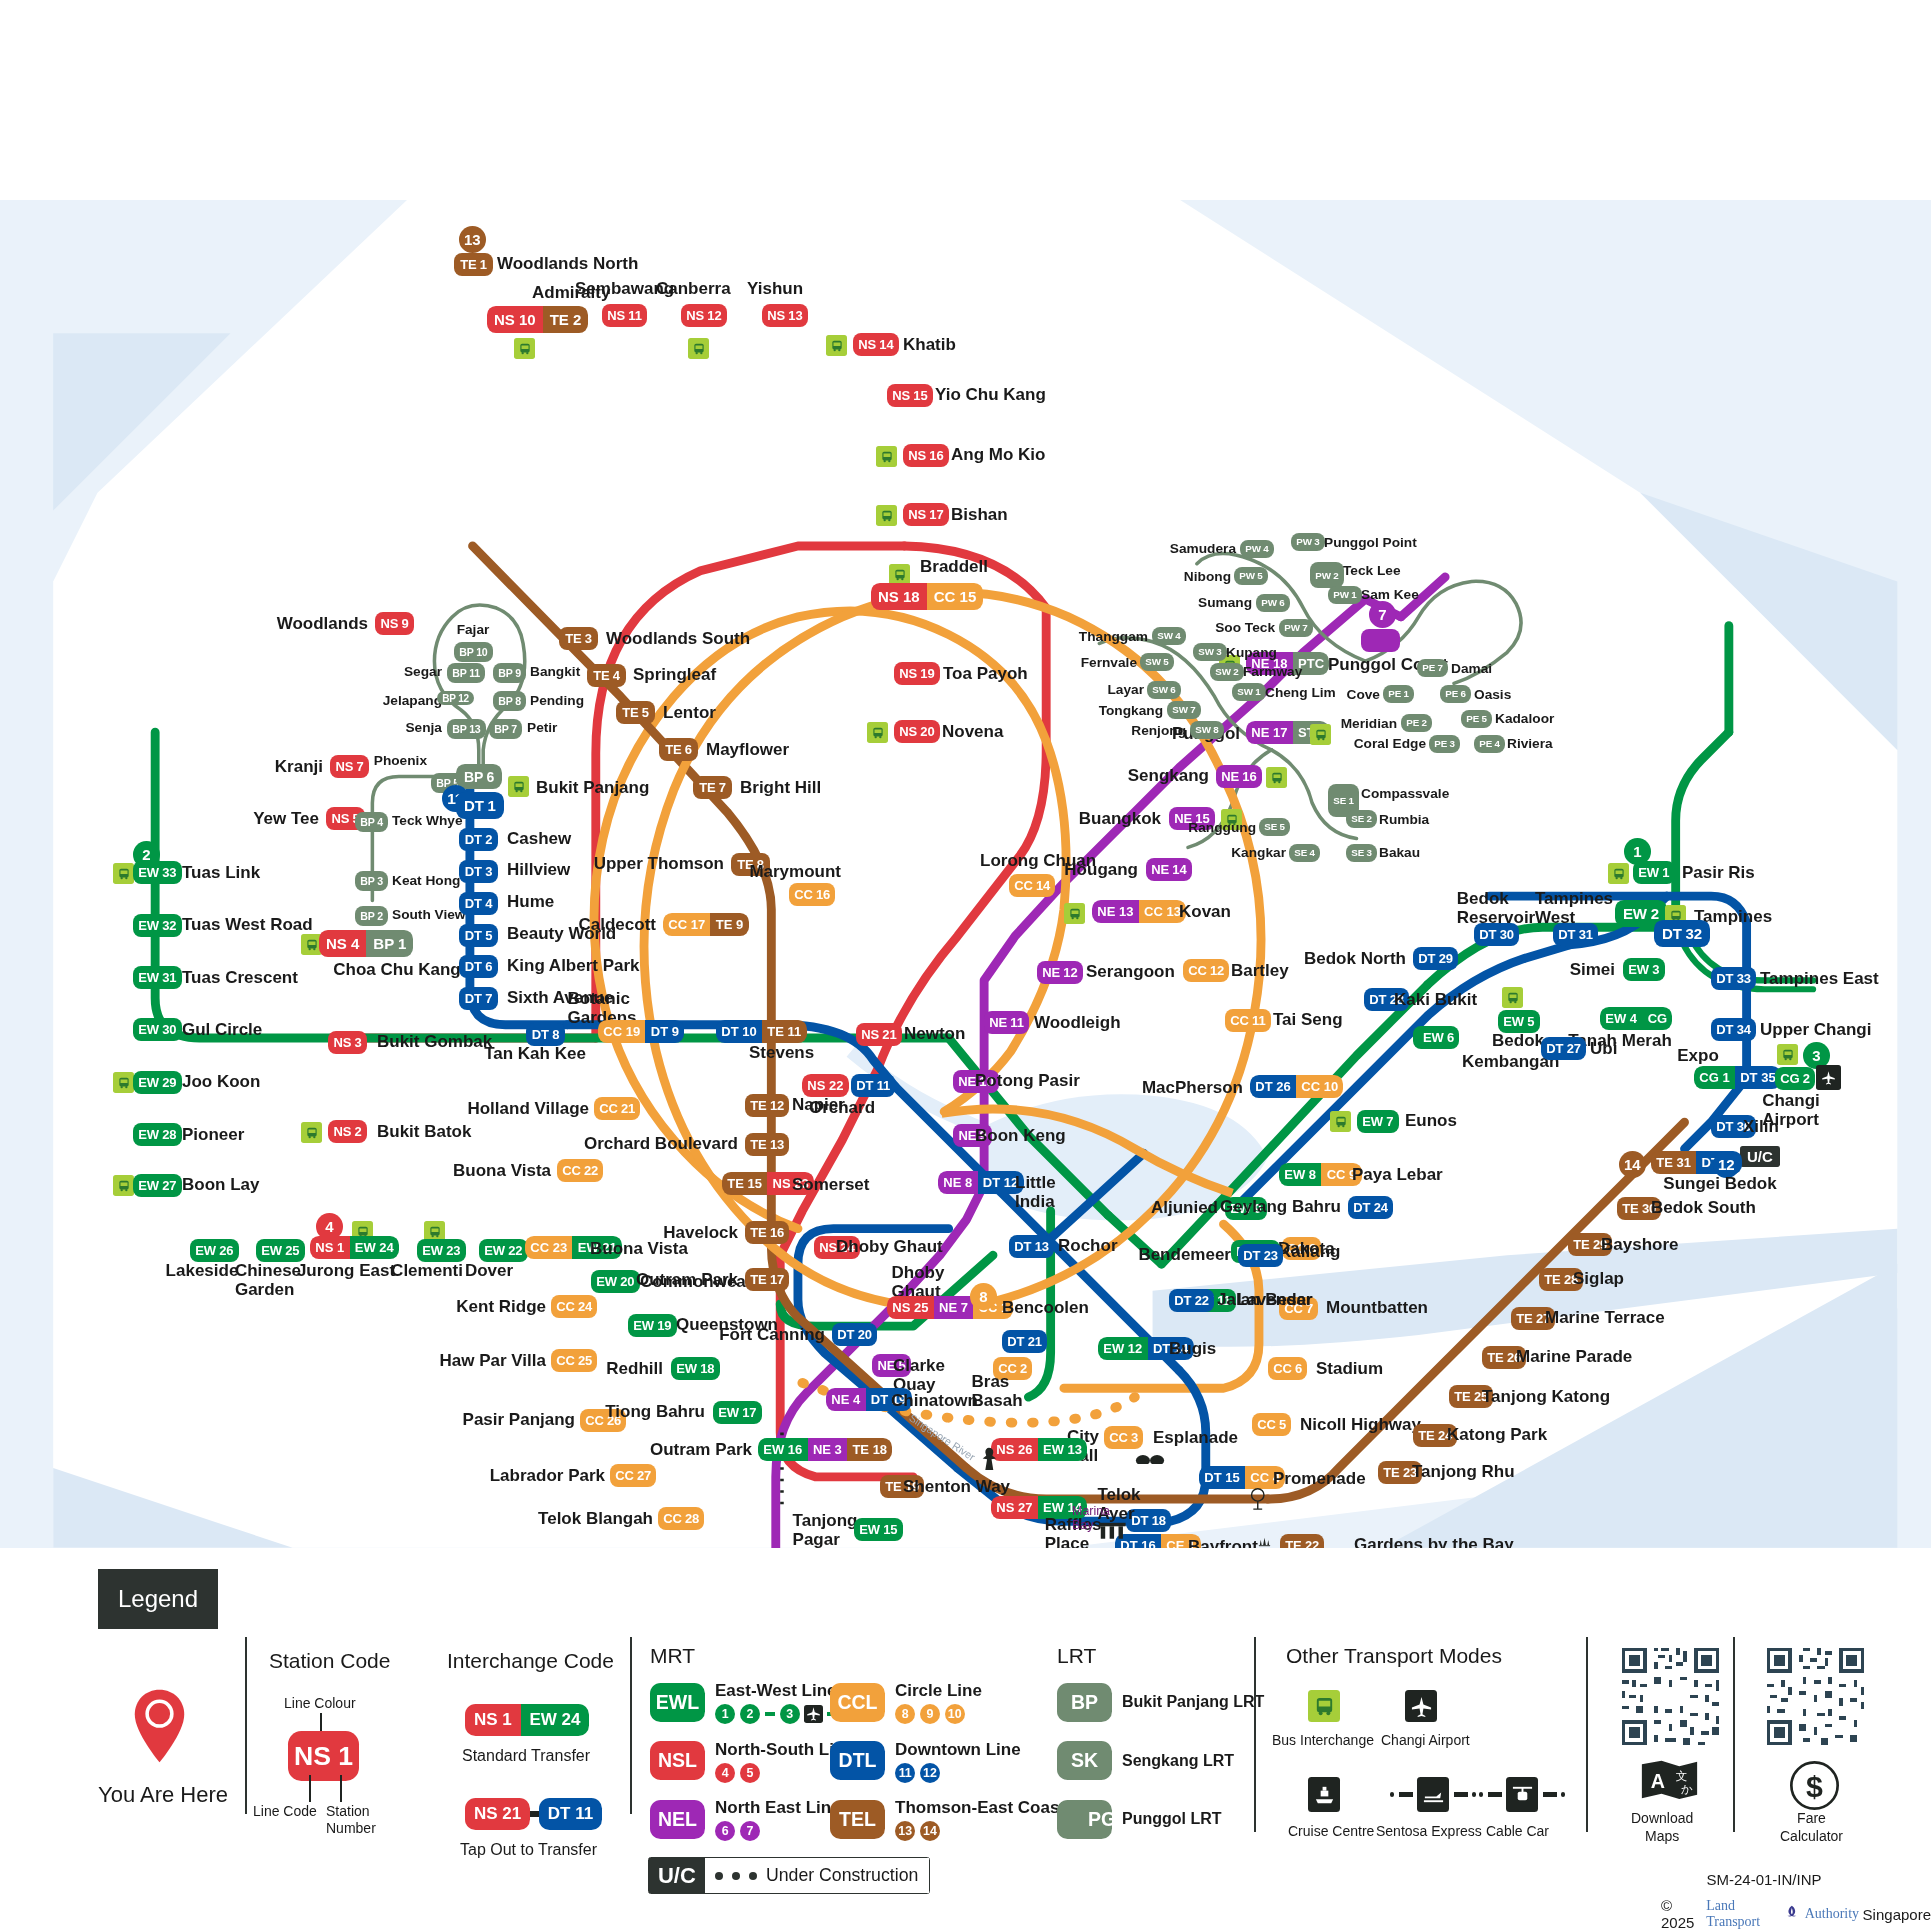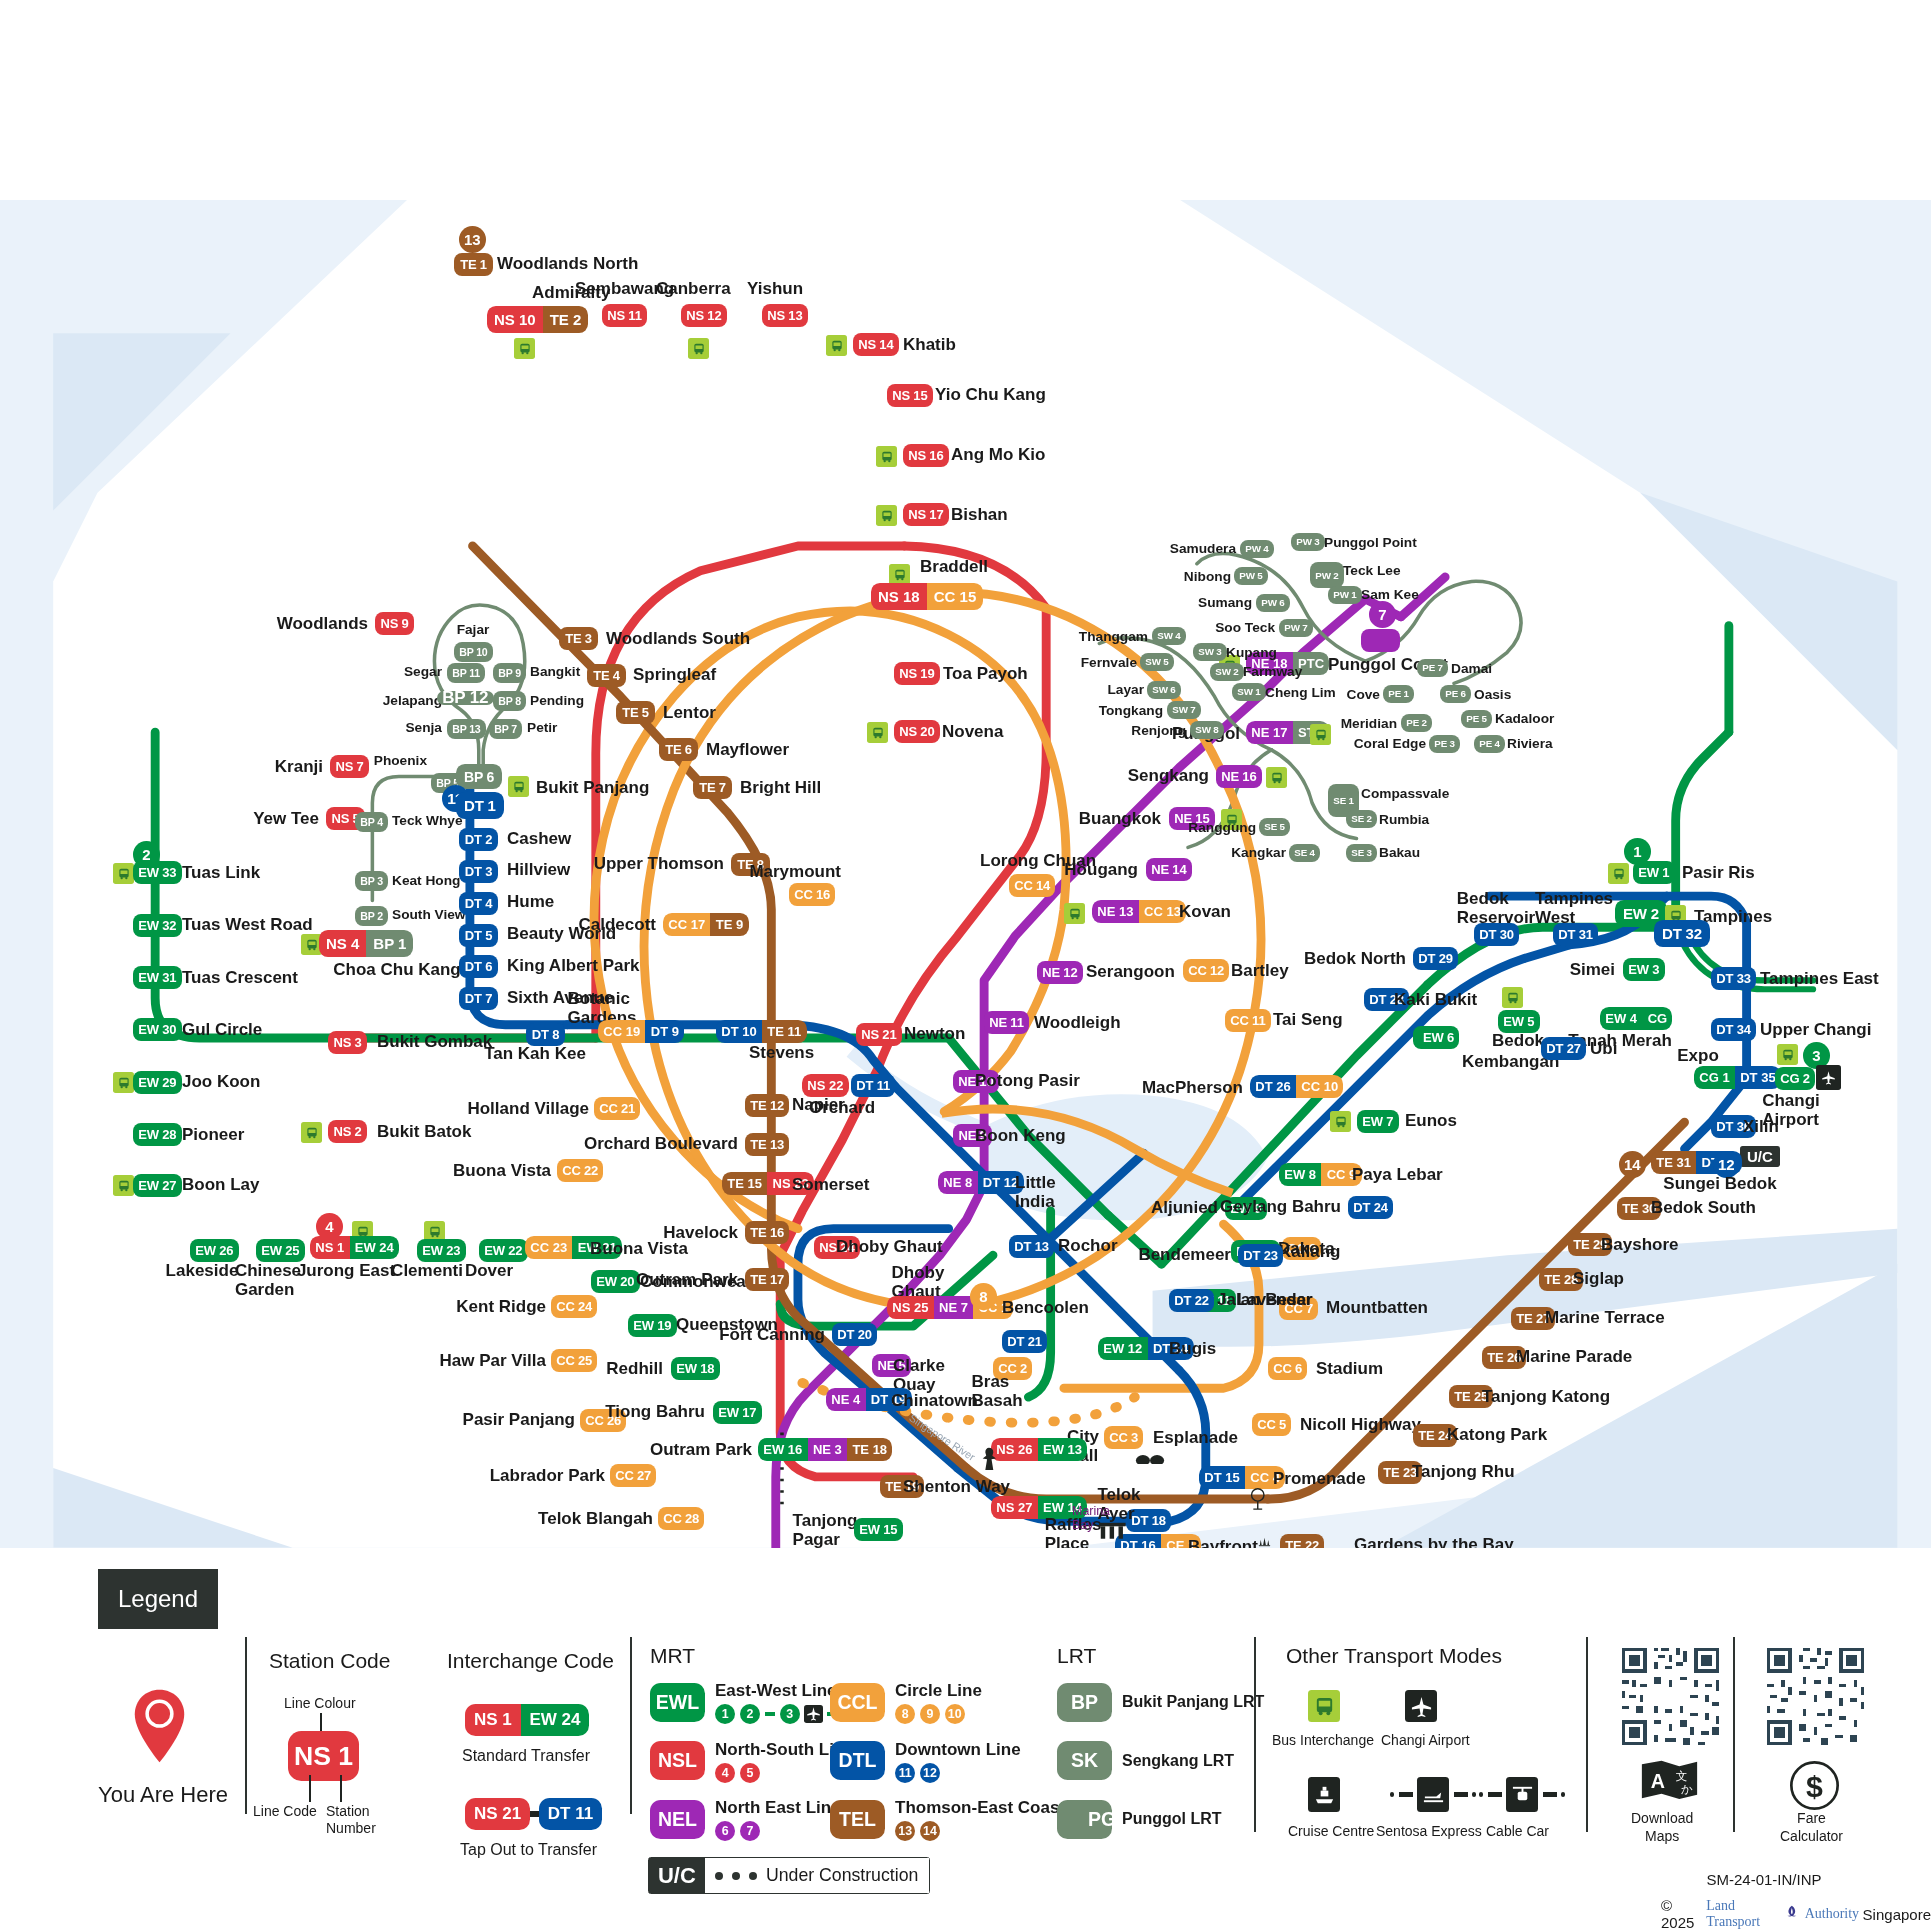--- a/index.html
+++ b/index.html
@@ -413,21 +413,21 @@
     <div class="code ns" style="left:328px;top:920px;">NS 2</div>
     <div class="lbl" style="left:377px;top:923px;">Bukit Batok</div>
 
     <div class="lbl sm c" style="left:473px;top:423px;">Fajar</div>
     <div class="code lrt" style="left:454px;top:442px;height:19.5px;min-width:32px;font-size:10.6px;">BP 10</div>
     <div class="lbl sm r" style="left:442px;top:465px;">Segar</div>
     <div class="code lrt" style="left:447px;top:463px;height:19.5px;min-width:32px;font-size:10.6px;">BP 11</div>
     <div class="code lrt" style="left:493px;top:463px;height:19.5px;min-width:32px;font-size:10.6px;">BP 9</div>
     <div class="lbl sm" style="left:530px;top:465px;">Bangkit</div>
     <div class="lbl sm r" style="left:442px;top:494px;">Jelapang</div>
-    <div class="code lrt" style="left:437px;top:491px;height:14px;min-width:32px;font-size:17px;">BP 12</div>
+    <div class="code lrt" style="left:437px;top:491px;height:14px;min-width:32px;font-size:10px;">BP 12</div>
     <div class="code lrt" style="left:493px;top:491px;height:19.5px;min-width:32px;font-size:10.6px;">BP 8</div>
     <div class="lbl sm" style="left:530px;top:494px;">Pending</div>
     <div class="lbl sm r" style="left:442px;top:521px;">Senja</div>
     <div class="code lrt" style="left:447px;top:519px;height:19.5px;min-width:32px;font-size:10.6px;">BP 13</div>
     <div class="code lrt" style="left:489px;top:519px;height:19.5px;min-width:32px;font-size:10.6px;">BP 7</div>
     <div class="lbl sm" style="left:527px;top:521px;">Petir</div>
     <div class="lbl sm r" style="left:427px;top:554px;">Phoenix</div>
     <div class="code lrt" style="left:431px;top:573px;height:19.5px;min-width:30px;font-size:10.6px;">BP 5</div>
     <div class="code lrt big" style="left:456px;top:564px;height:25px;min-width:44px;font-size:14px;">BP 6</div>
     <div class="bus" style="left:508px;top:576px;">

